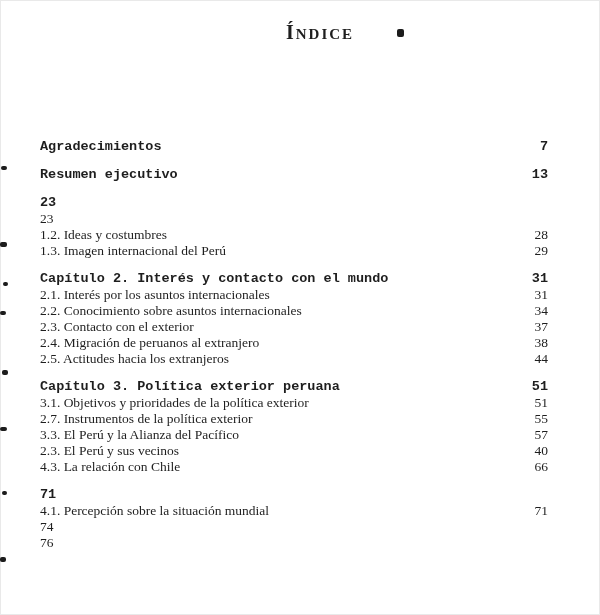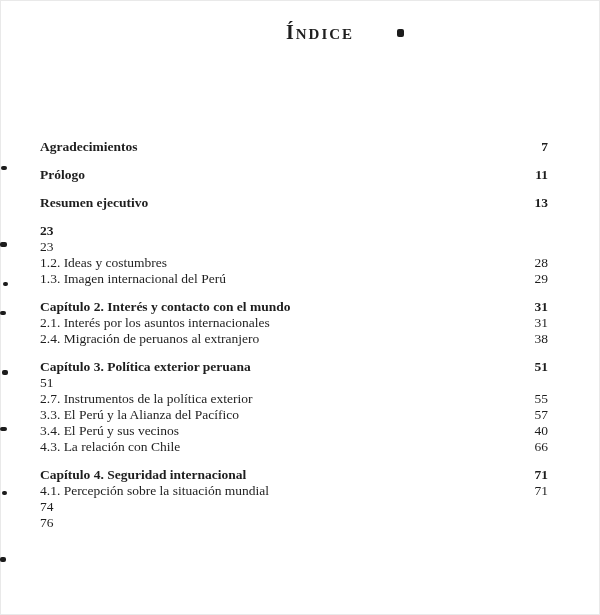--- a/index.html
+++ b/index.html
@@ -37,20 +37,21 @@
   .toc-row {
     display: flex;
     justify-content: space-between;
     align-items: baseline;
     font-size: 13.5px;
     line-height: 16px;
   }
   .toc-row.major {
     font-weight: bold;
     margin-top: 12px;
+    font-family: Liberation Mono, monospace;
   }
   .toc-row .entry-text {
     padding-right: 12px;
   }
   .toc-row .entry-page {
     text-align: right;
     white-space: nowrap;
   }
 
   
@@ -73,24 +74,20 @@
 <body>
 
 <div class="page-title">ÍNDICE</div>
 
 <div class="toc-list">
     <div class="toc-row major">
       <span class="entry-text">Agradecimientos</span>
       <span class="entry-page">7</span>
     </div>
     <div class="toc-row major">
-      <span class="entry-text">Prólogo</span>
-      <span class="entry-page">11</span>
-    </div>
-    <div class="toc-row major">
       <span class="entry-text">Resumen ejecutivo</span>
       <span class="entry-page">13</span>
     </div>
     <div class="toc-row major">
       <span class="entry-page">23</span>
     </div>
     <div class="toc-row sub">
       <span class="entry-page">23</span>
     </div>
     <div class="toc-row sub">
@@ -103,48 +100,60 @@
     </div>
     <div class="toc-row major">
       <span class="entry-text">Capítulo 2. Interés y contacto con el mundo</span>
       <span class="entry-page">31</span>
     </div>
     <div class="toc-row sub">
       <span class="entry-text">2.1. Interés por los asuntos internacionales</span>
       <span class="entry-page">31</span>
     </div>
     <div class="toc-row sub">
+      <span class="entry-text">2.2. Conocimiento sobre asuntos internacionales</span>
+      <span class="entry-page">34</span>
+    </div>
+    <div class="toc-row sub">
+      <span class="entry-text">2.3. Contacto con el exterior</span>
+      <span class="entry-page">37</span>
+    </div>
+    <div class="toc-row sub">
       <span class="entry-text">2.4. Migración de peruanos al extranjero</span>
       <span class="entry-page">38</span>
+    </div>
+    <div class="toc-row sub">
+      <span class="entry-text">2.5. Actitudes hacia los extranjeros</span>
+      <span class="entry-page">44</span>
     </div>
     <div class="toc-row major">
       <span class="entry-text">Capítulo 3. Política exterior peruana</span>
       <span class="entry-page">51</span>
     </div>
     <div class="toc-row sub">
+      <span class="entry-text">3.1. Objetivos y prioridades de la política exterior</span>
       <span class="entry-page">51</span>
     </div>
     <div class="toc-row sub">
       <span class="entry-text">2.7. Instrumentos de la política exterior</span>
       <span class="entry-page">55</span>
     </div>
     <div class="toc-row sub">
       <span class="entry-text">3.3. El Perú y la Alianza del Pacífico</span>
       <span class="entry-page">57</span>
     </div>
     <div class="toc-row sub">
-      <span class="entry-text">3.4. El Perú y sus vecinos</span>
+      <span class="entry-text">2.3. El Perú y sus vecinos</span>
       <span class="entry-page">40</span>
     </div>
     <div class="toc-row sub">
       <span class="entry-text">4.3. La relación con Chile</span>
       <span class="entry-page">66</span>
     </div>
     <div class="toc-row major">
-      <span class="entry-text">Capítulo 4. Seguridad internacional</span>
       <span class="entry-page">71</span>
     </div>
     <div class="toc-row sub">
       <span class="entry-text">4.1. Percepción sobre la situación mundial</span>
       <span class="entry-page">71</span>
     </div>
     <div class="toc-row sub">
       <span class="entry-page">74</span>
     </div>
     <div class="toc-row sub">

